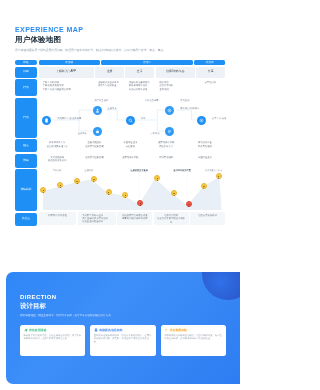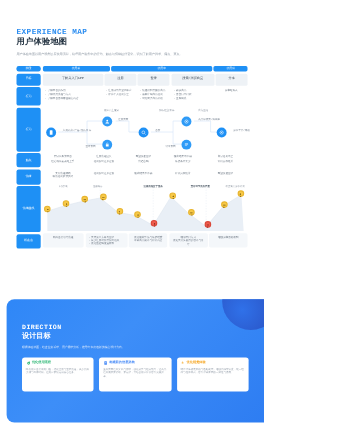--- a/index.html
+++ b/index.html
@@ -2,21 +2,21 @@
 <html><head>
 <meta charset="utf-8">
 <style>
   * { box-sizing: border-box; margin: 0; padding: 0; }
   html, body {
     width: 240px; height: 390px;
     background: #ffffff;
     font-family: "Liberation Sans", sans-serif;
     overflow: hidden;
   }
-  .page { position: relative; width: 240px; height: 334px; background:#fff;font-family:Liberation Mono, monospace; }
+  .page { position: relative; width: 240px; height: 334px; background:#fff; }
 
   
   .top-sec { padding: 26px 15px 0 15px; }
   .eyebrow {
     font-size: 7px; font-weight: bold; color: #2a8cf0;
     letter-spacing: .4px; line-height: 8px;
   }
   .h-title {
     font-size: 7.5px; font-weight: bold; color: #1b2b3a;
     margin-top: 1px; line-height: 9px; letter-spacing: .2px;

